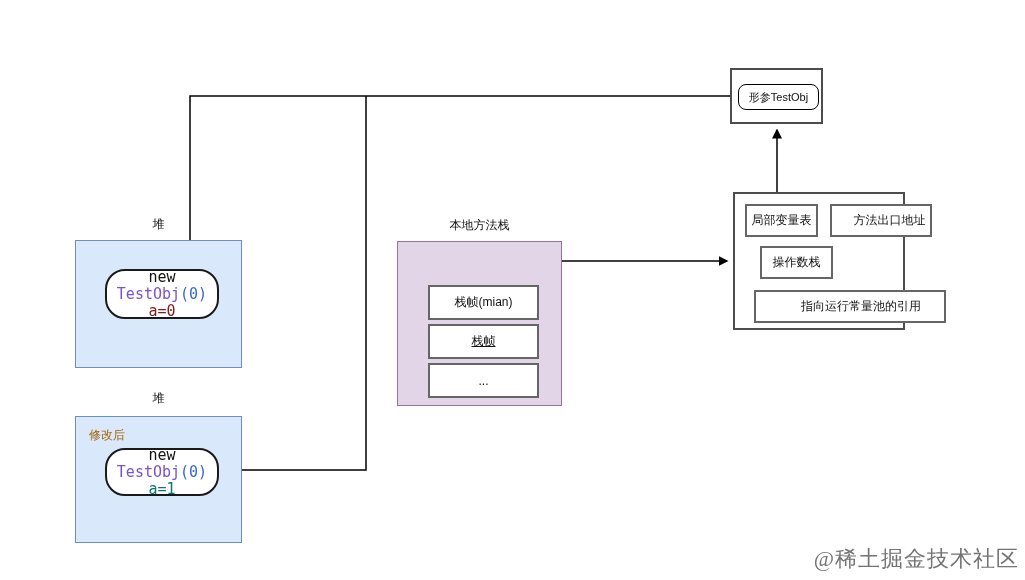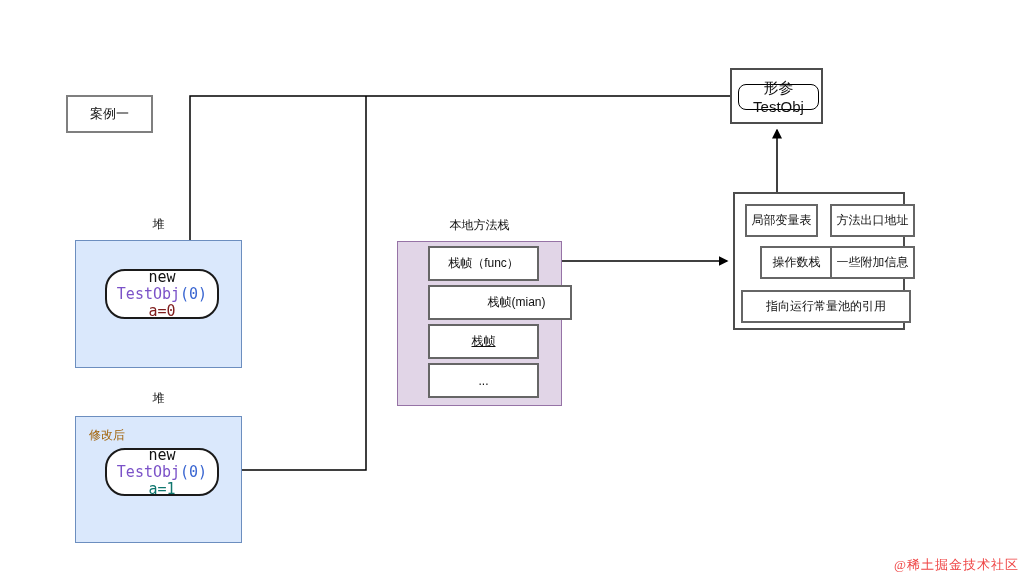--- a/index.html
+++ b/index.html
@@ -36,25 +36,25 @@
     position:absolute;left:30px;width:107px;height:31px;
     background:#fff;border:2px solid #666666;font-size:12px;
   }
 
   
   .detail-box{background:#fff;border:2px solid #4d4d4d;}
   .cell{position:absolute;background:#fff;border:2px solid #666666;font-size:12px;}
 
   
   .param-outer{background:#fff;border:2px solid #4d4d4d;}
-  .param-inner{background:#fff;border:1.5px solid #000;border-radius:8px;font-size:15px;}
+  .param-inner{background:#fff;border:1.5px solid #000;border-radius:8px;font-size:11px;}
 
   
   .watermark{
-    position:absolute;right:6px;bottom:6px;font-size:13px;color:#ef4444;
+    position:absolute;right:6px;bottom:6px;font-size:22px;color:#737373;
     font-family:"Liberation Serif","DejaVu Serif",serif;letter-spacing:1px;
   }
 
   svg.connectors{position:absolute;left:0;top:0;pointer-events:none;}
 </style>
 </head>
 <body>
 
 <div id="canvas">
 
@@ -67,56 +67,51 @@
 
     <polyline points="738,96 190,96 190,262" fill="none" stroke="#000" stroke-width="1.5" marker-end="url(#arrow)"></polyline>
 
     <polyline points="366,96 366,470 221,470" fill="none" stroke="#000" stroke-width="1.5" marker-end="url(#arrow)"></polyline>
 
     <polyline points="535,261 727,261" fill="none" stroke="#000" stroke-width="1.5" marker-end="url(#arrow)"></polyline>
 
     <polyline points="777,201 777,130" fill="none" stroke="#000" stroke-width="1.5" marker-end="url(#arrow)"></polyline>
   </svg>
 
-  <div class="abs center case-box" style="left:66px;top:95px;width:87px;height:38px;">
-    <span>案例一</span>
-  </div>
 
   <div class="abs center label" style="left:75px;top:216px;width:167px;height:16px;">堆</div>
   <div class="abs heap-box" style="left:75px;top:240px;width:167px;height:128px;">
     <div class="abs center obj" style="left:29px;top:28px;width:114px;height:50px;">
       <div><span class="kw">new </span><span class="cls">TestObj</span><span class="args">(0)</span></div>
       <div class="field0">a=0</div>
     </div>
   </div>
 
   <div class="abs center label" style="left:75px;top:390px;width:167px;height:16px;">堆</div>
   <div class="abs heap-box" style="left:75px;top:416px;width:167px;height:127px;">
     <div class="heap-note">修改后</div>
     <div class="abs center obj" style="left:29px;top:31px;width:114px;height:48px;">
       <div><span class="kw">new </span><span class="cls">TestObj</span><span class="args">(0)</span></div>
       <div class="field1">a=1</div>
     </div>
   </div>
 
   <div class="abs center label" style="left:397px;top:217px;width:165px;height:16px;">本地方法栈</div>
   <div class="abs stack-box" style="left:397px;top:241px;width:165px;height:165px;">
-    <div class="frame center" style="top:4px;">栈帧（func）</div>
-    <div class="frame center" style="top:43px;padding-left:33px;">栈帧(mian)</div>
+    <div class="frame center" style="top:43px;">栈帧(mian)</div>
     <div class="frame center" style="top:82px;text-decoration:underline;">栈帧</div>
     <div class="frame center" style="top:121px;">...</div>
   </div>
 
   <div class="abs param-outer" style="left:730px;top:68px;width:93px;height:56px;">
     <div class="abs center param-inner" style="left:6px;top:14px;width:81px;height:26px;">形参TestObj</div>
   </div>
 
   <div class="abs detail-box" style="left:733px;top:192px;width:172px;height:138px;">
     <div class="cell center" style="left:10px;top:10px;width:69px;height:29px;">局部变量表</div>
-    <div class="cell center" style="left:95px;top:10px;width:81px;height:29px;">方法出口地址</div>
+    <div class="cell center" style="left:95px;top:10px;width:81px;height:29px;padding-left:17px;">方法出口地址</div>
     <div class="cell center" style="left:10px;top:52px;width:69px;height:29px;margin-left:15px;">操作数栈</div>
-    <div class="cell center" style="left:95px;top:52px;width:81px;height:29px;">一些附加信息</div>
-    <div class="cell center" style="left:6px;top:96px;width:166px;height:29px;">指向运行常量池的引用</div>
+    <div class="cell center" style="left:19px;top:96px;width:166px;height:29px;padding-left:22px;">指向运行常量池的引用</div>
   </div>
 
   <div class="watermark">@稀土掘金技术社区</div>
 
 </div>
 
 </body></html>

